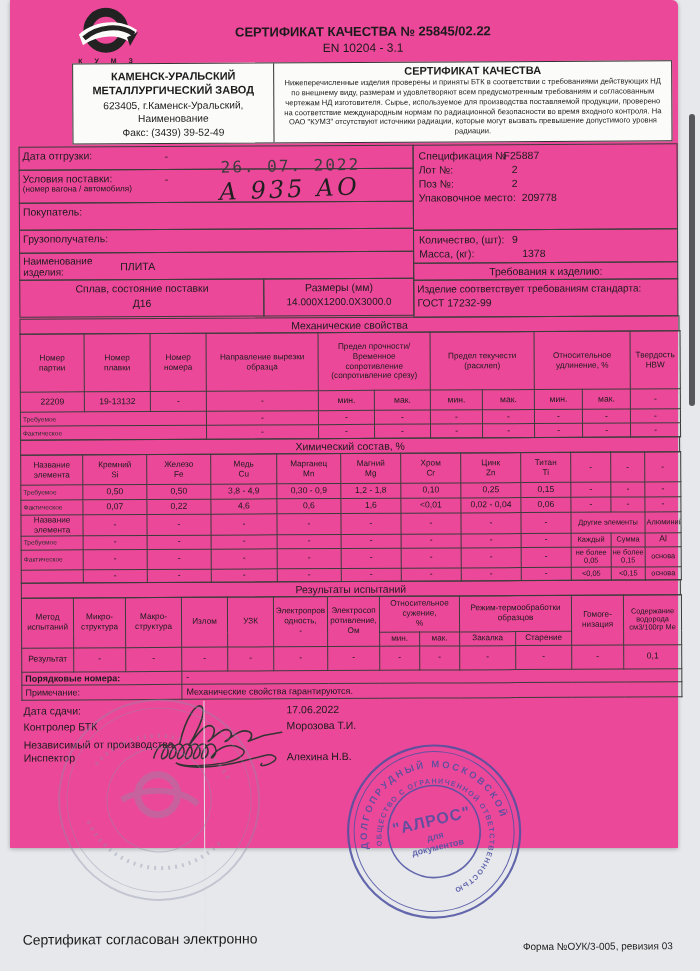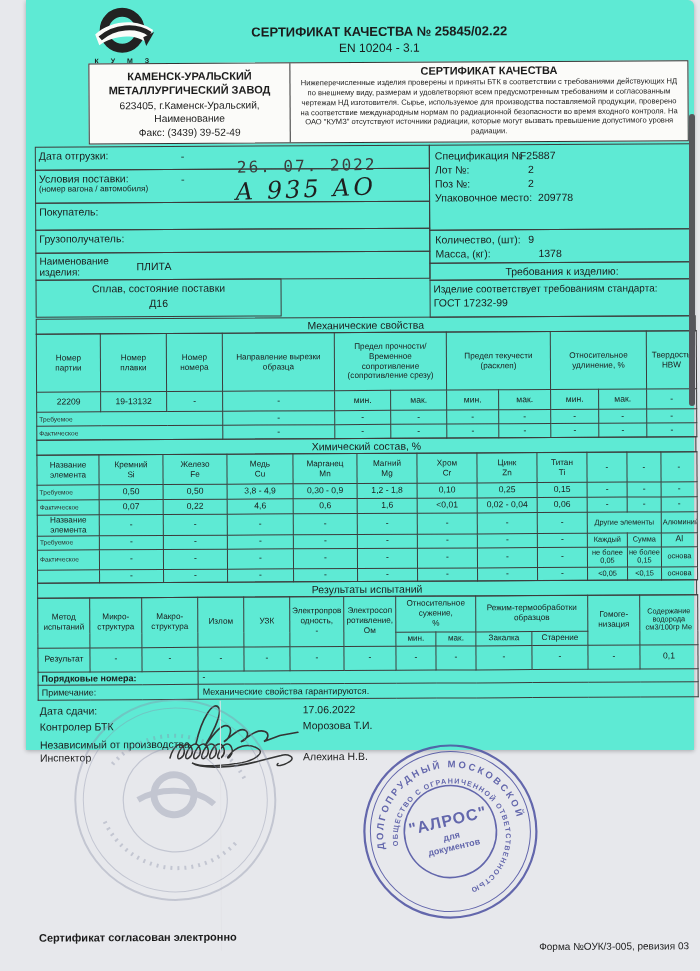--- a/index.html
+++ b/index.html
@@ -3,22 +3,22 @@
 <meta charset="utf-8">
 <style>
   html,body{margin:0;padding:0;}
   body{
     width:700px;height:971px;position:relative;overflow:hidden;
     background:#e7e8ec;
     font-family:"Liberation Sans",sans-serif;
     color:#1b1b1b;
   }
   .page{
-    position:absolute;left:26px;top:0;width:668px;height:750px;
-    background:#5eead4;
+    position:absolute;left:10px;top:0;width:668px;height:848px;
+    background:#ec4899;
     box-shadow:0 1px 4px rgba(0,0,0,.28);
     border-radius:0 6px 0 0;
   }
   .page-inner{position:absolute;inset:0;transform:rotate(-0.3deg);}
   
   .logo{position:absolute;left:64px;top:6px;width:72px;text-align:center;}
   .logo-caption{font-size:7px;font-weight:bold;letter-spacing:5px;margin-top:-2px;}
   .title-block{position:absolute;top:24px;left:140px;width:430px;text-align:center;}
   .title-main{font-size:13px;font-weight:bold;}
   .title-sub{font-size:12px;margin-top:2px;}
@@ -62,21 +62,21 @@
     font-family:"DejaVu Serif",serif;font-style:italic;font-size:24px;letter-spacing:3px;
     color:#1f1f1f;transform:rotate(-2deg);white-space:nowrap;
   }
   
   .footer{position:relative;margin-top:4px;font-size:10.5px;}
   .f-row{position:relative;height:16px;}
   .f-label{position:absolute;left:2px;top:0;}
   .f-value{position:absolute;left:265px;top:0;}
   .sig1{position:absolute;left:150px;top:-8px;}
   .sig2{position:absolute;left:128px;top:26px;}
-  .bottom-left{position:absolute;left:10px;top:930px;font-size:11px;font-weight:bold;}
+  .bottom-left{position:absolute;left:10px;top:930px;font-size:14px;}
   .bottom-right{position:absolute;right:8px;top:942px;font-size:10px;}
   
   .stamp-blue{position:absolute;left:330px;top:740px;width:184px;height:184px;transform:rotate(-13deg);opacity:.85;}
   .stamp-faint{position:absolute;left:40px;top:692px;width:215px;height:215px;opacity:.38;transform:rotate(8deg);}
   .crease{position:absolute;left:192px;top:700px;width:1px;height:250px;background:#e3e3e7;}
   
   .scrollbar-thumb{position:absolute;left:689px;top:114px;width:6px;height:292px;background:#56565b;border-radius:3px;}
 </style>
 </head>
 <body>
@@ -133,20 +133,24 @@
         </div>
         <div class="box" style="height:28px;">
           <div class="sublbl" style="font-size:10px;padding-top:2px;">Наименование</div>
           <div class="sublbl" style="font-size:10px;">изделия:</div>
           <div style="position:absolute;left:100px;top:7px;font-size:10.5px;">ПЛИТА</div>
         </div>
         <div class="alloy-row">
           <div class="box" style="width:246px;height:38px;">
             <div class="cell-c" style="padding-top:2px;">Сплав, состояние поставки</div>
             <div class="cell-c" style="padding-top:3px;">Д16</div>
+          </div>
+          <div class="box" style="width:151px;height:38px;margin-left:-1px;">
+            <div class="cell-c" style="padding-top:2px;">Размеры (мм)</div>
+            <div class="cell-c" style="padding-top:3px;font-size:10px;">14.000X1200.0X3000.0</div>
           </div>
         </div>
       </div>
       <div class="ship-right">
         <div class="box" style="height:86px;">
           <div class="kv" style="padding-top:4px;">
             <span>Спецификация №</span>
             <span class="v" style="left:90px;top:4px;">F25887</span>
           </div>
           <div class="kv">

